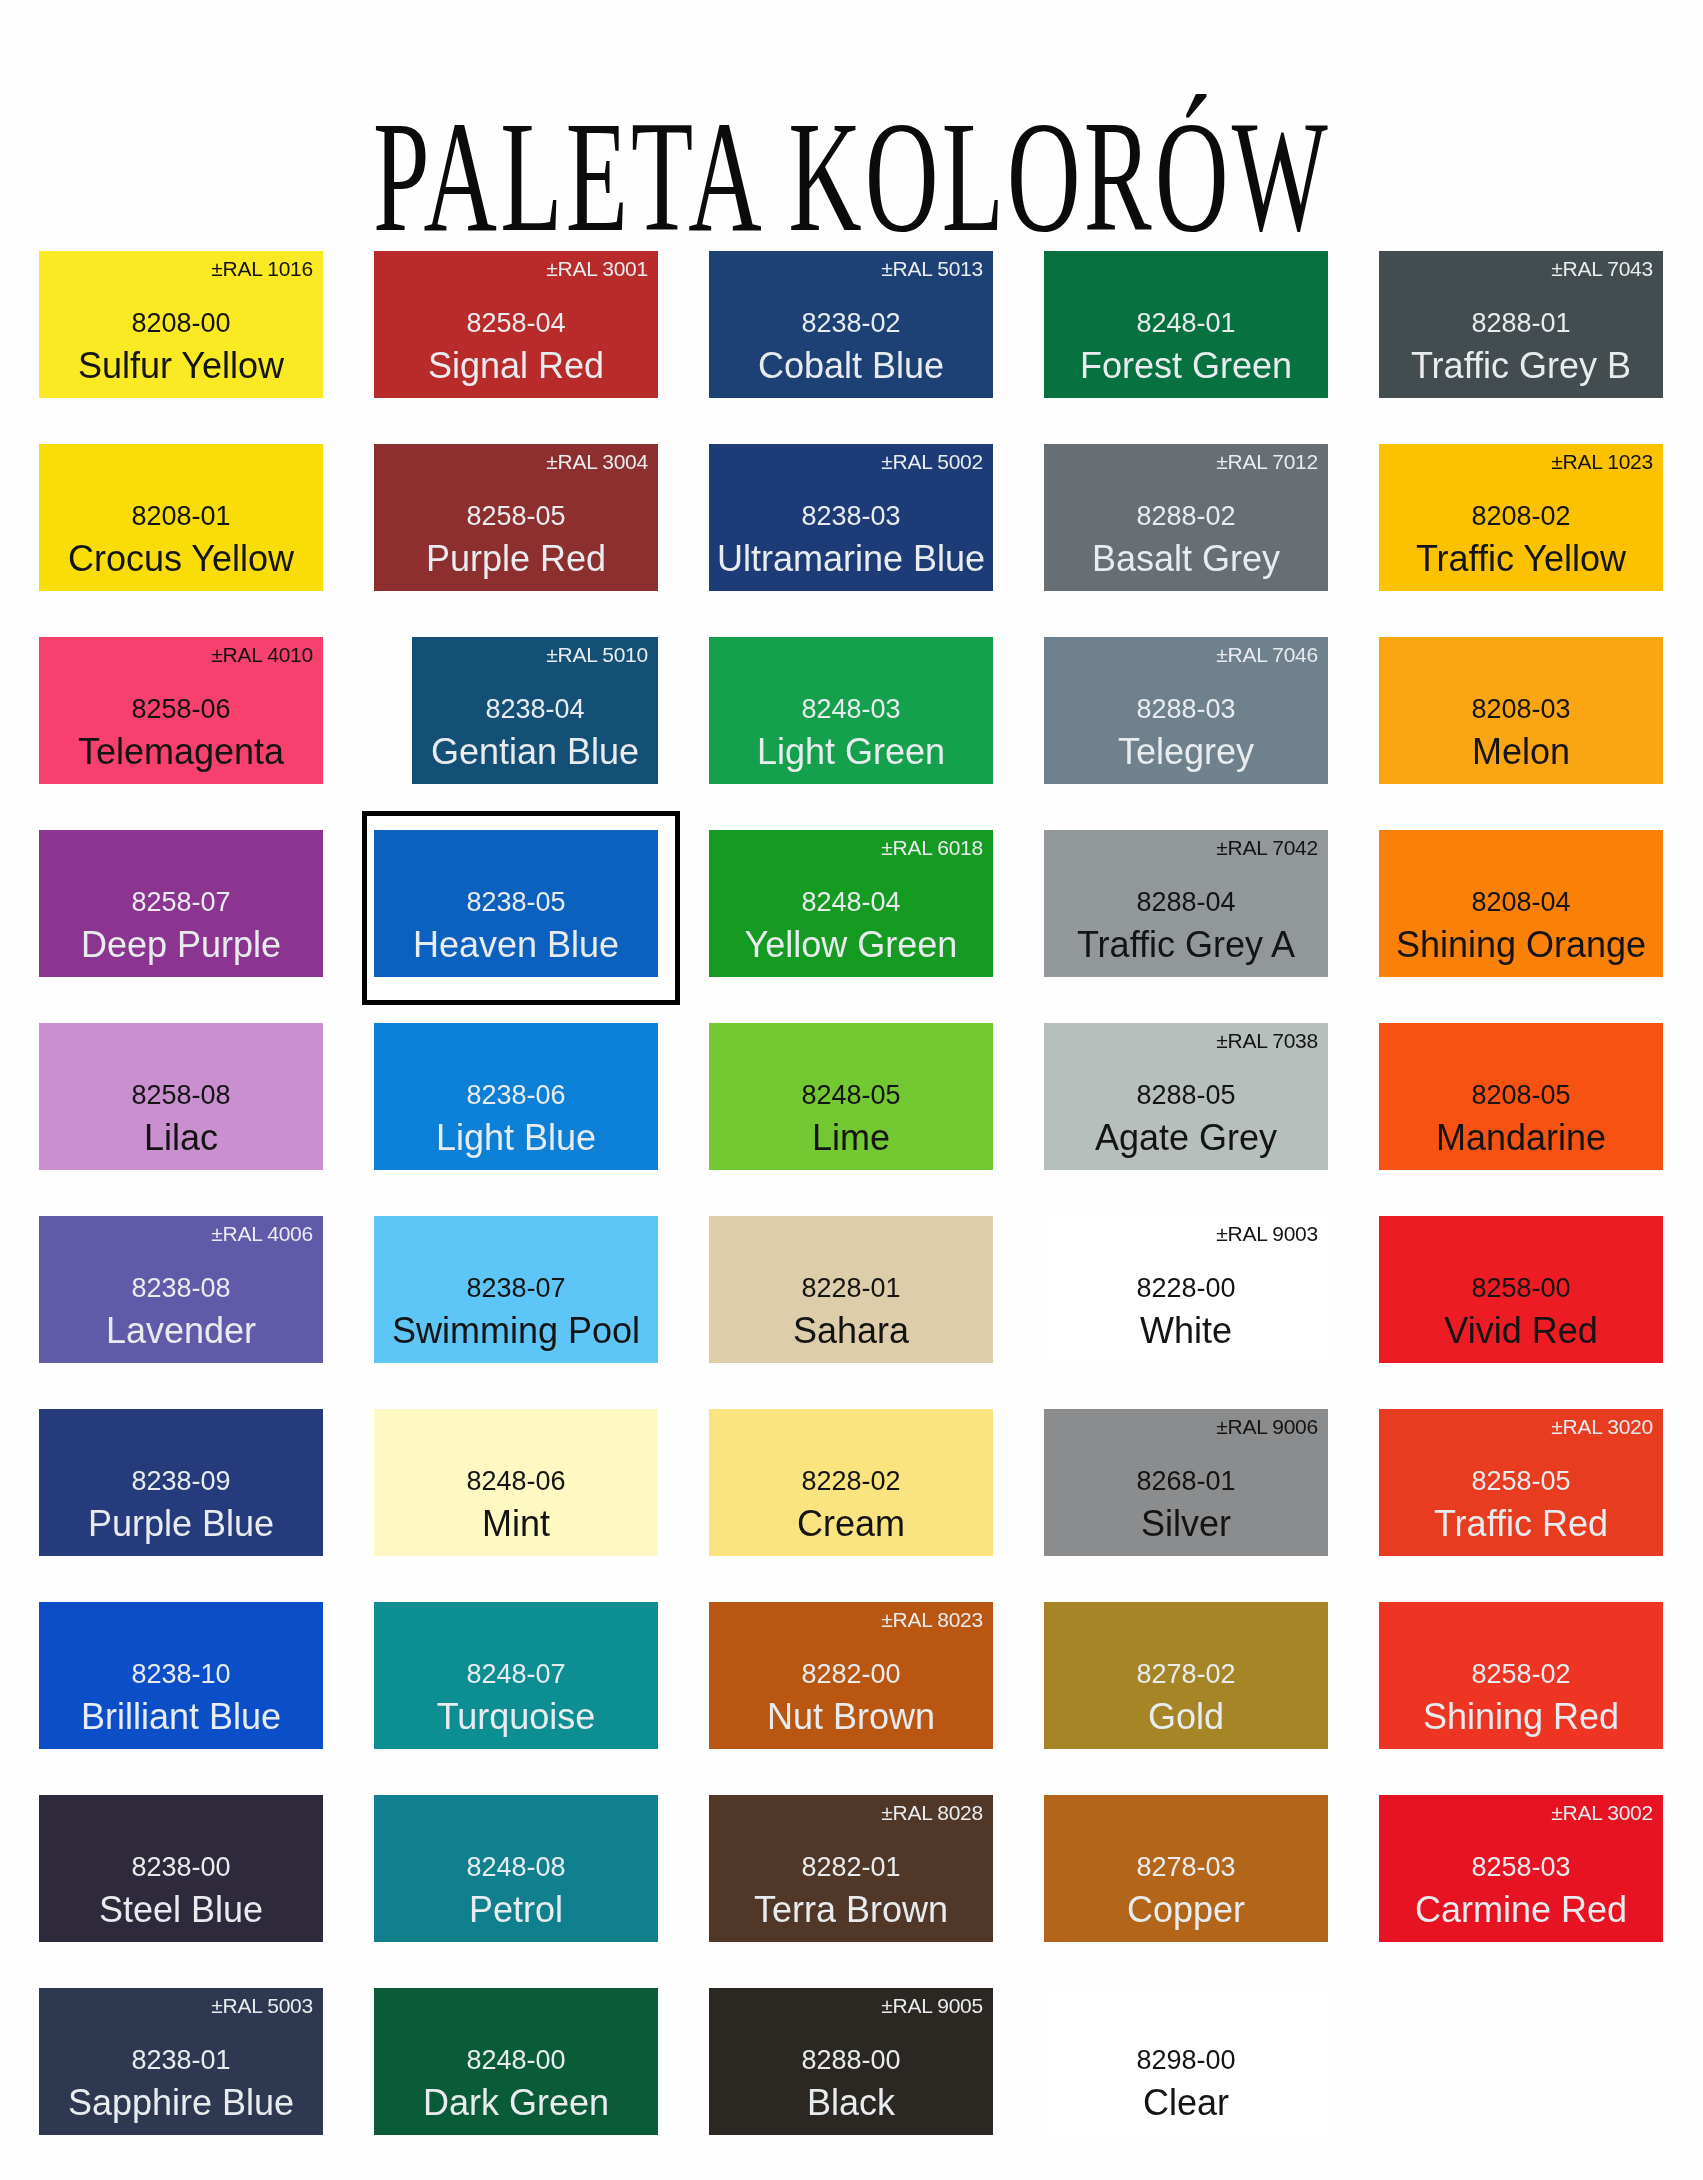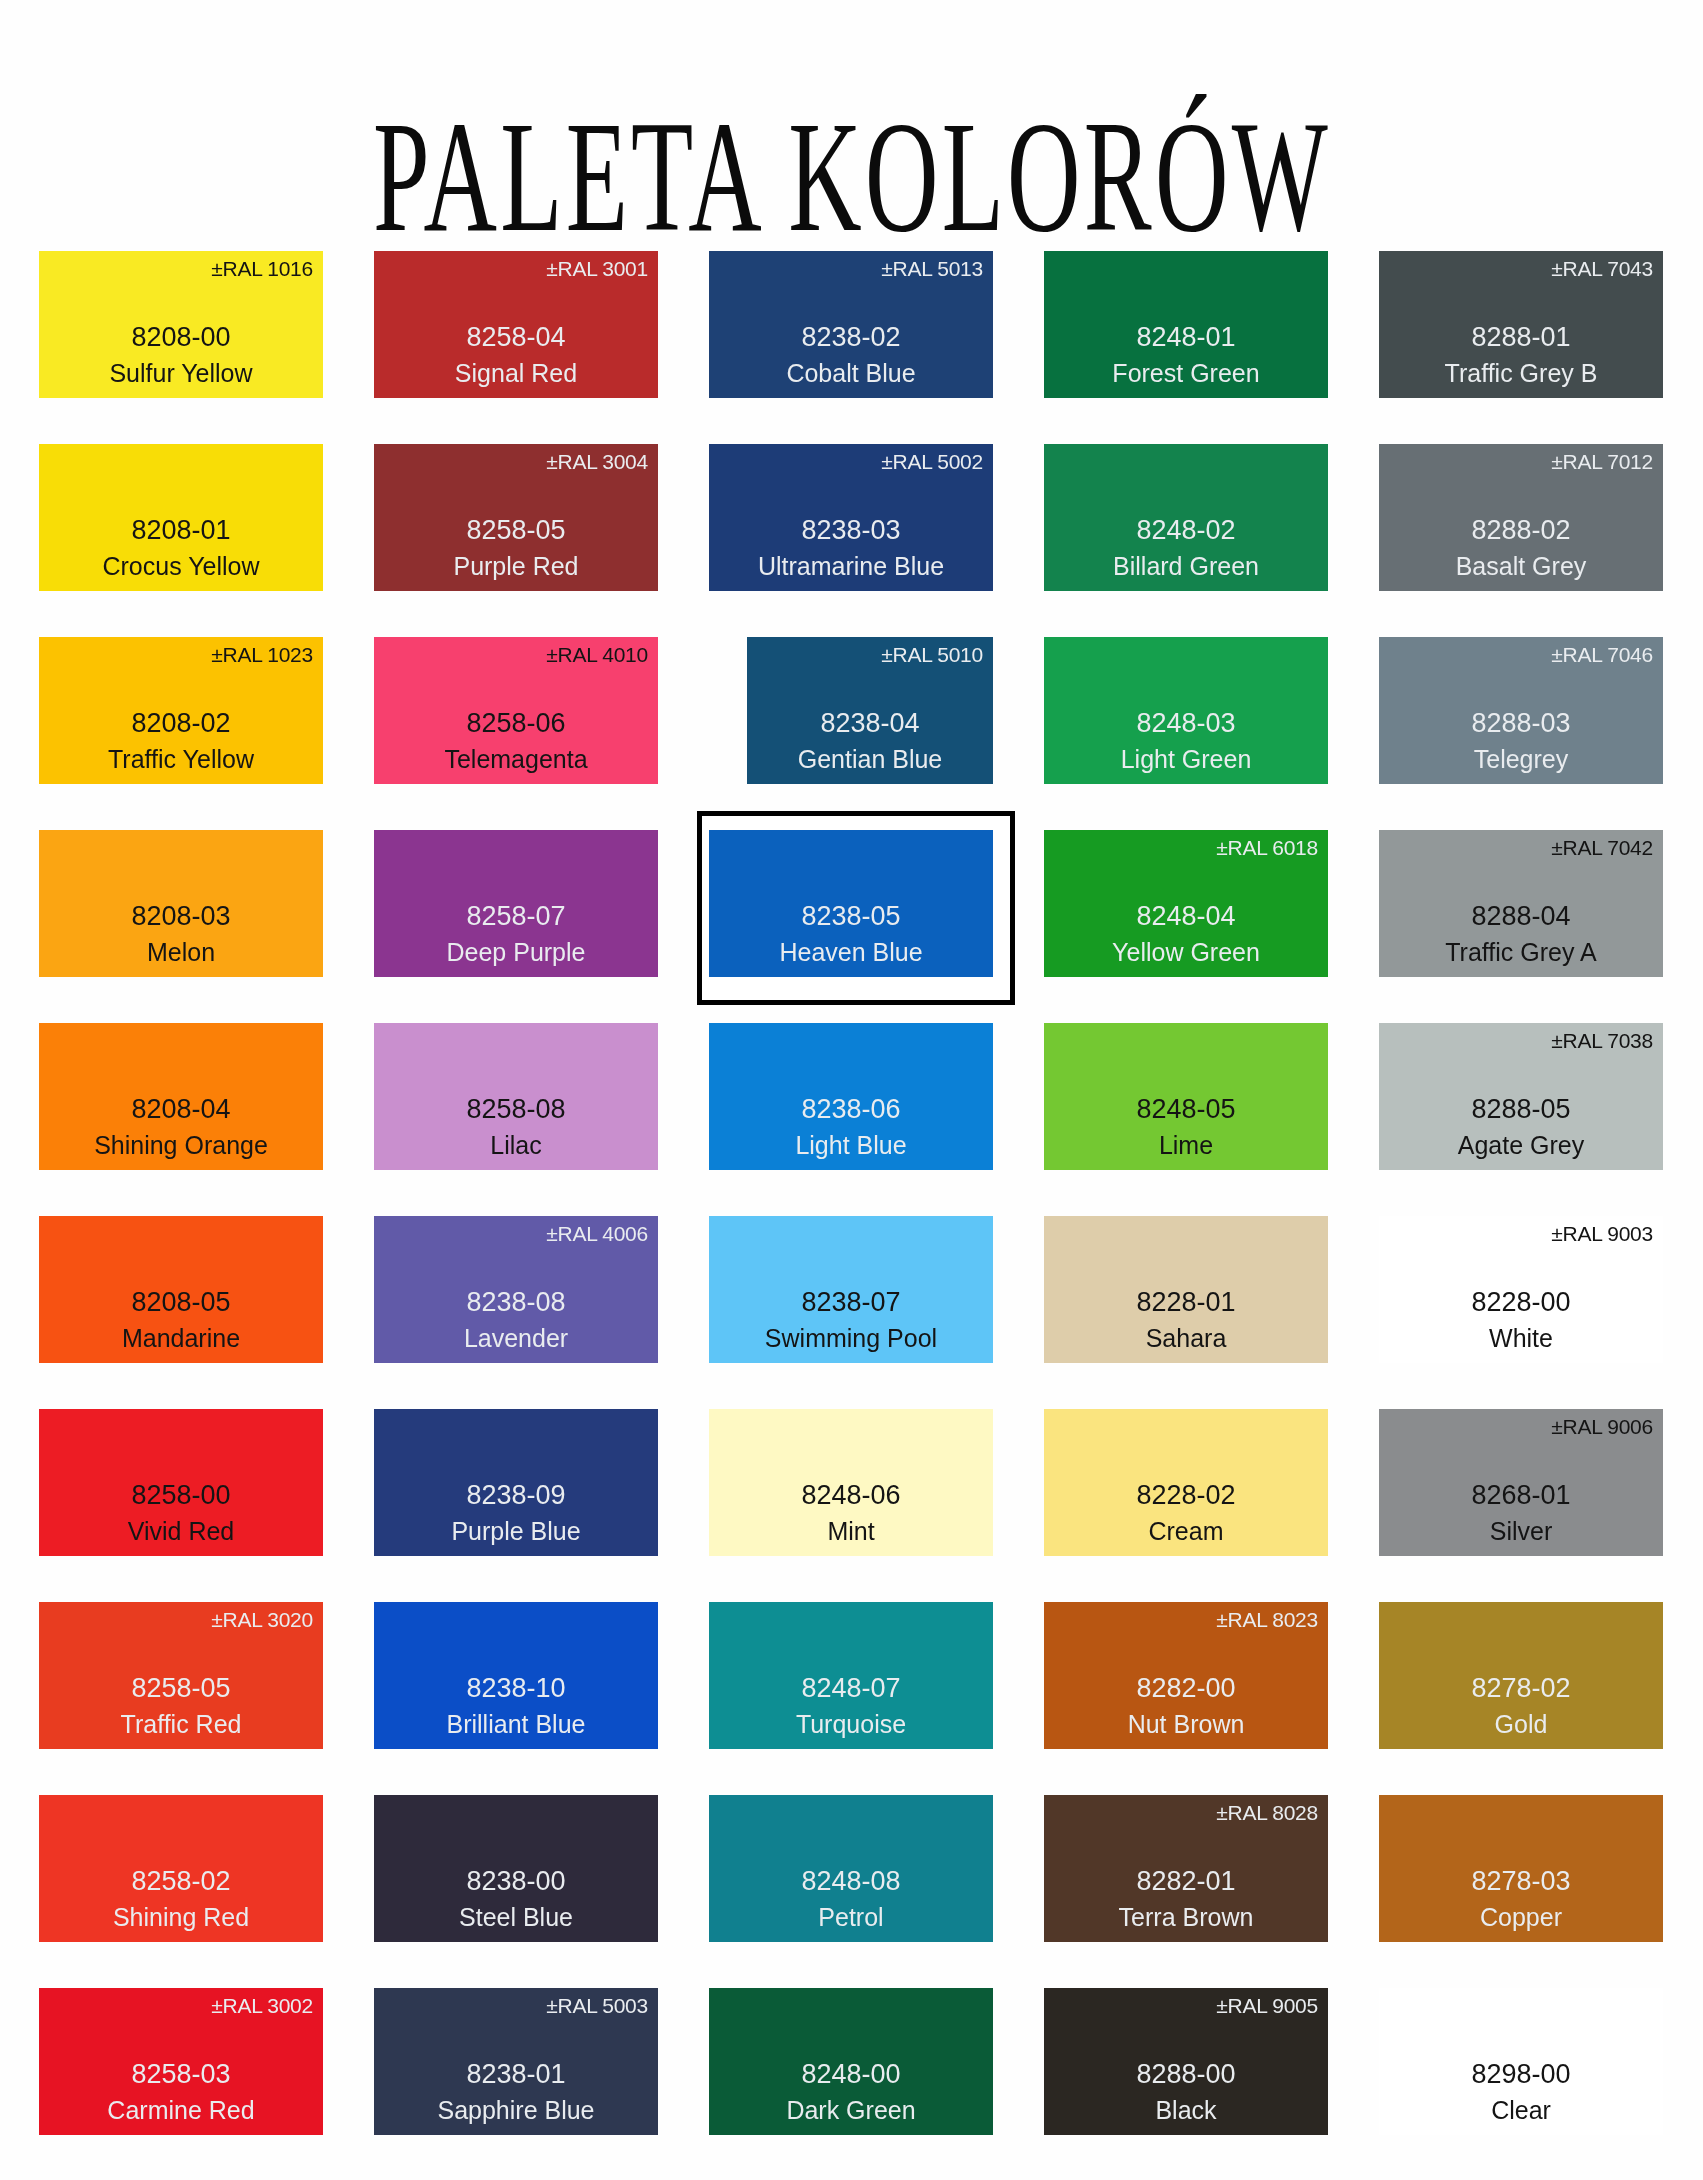--- a/index.html
+++ b/index.html
@@ -103,21 +103,21 @@
     bottom: 8.5px;
     text-align: center;
   }
   .code {
     font-size: 27px;
     line-height: 1.42;
     letter-spacing: 0px;
     font-weight: 400;
   }
   .cname {
-    font-size: 25px;
+    font-size: 36px;
     line-height: 1.32;
     letter-spacing: 0px;
     font-weight: 400;
     white-space: nowrap;
   }
 
   
   .t-light .ral, .t-light .code, .t-light .cname { color: #e9ecef; }
   .t-dark  .ral, .t-dark  .code, .t-dark  .cname { color: #141414; }
 </style>
@@ -195,28 +195,20 @@
       <div class="cell">
         <div class="swatch t-light" style="background: rgb(29, 60, 119);">
           <div class="ral">±RAL 5002</div>
           <div class="labels">
             <div class="code">8238-03</div>
             <div class="cname">Ultramarine Blue</div>
           </div>
         </div>
       </div>
       <div class="cell">
-        <div class="swatch t-light" style="background: rgb(19, 131, 77);">
-          <div class="labels">
-            <div class="code">8248-02</div>
-            <div class="cname">Billard Green</div>
-          </div>
-        </div>
-      </div>
-      <div class="cell">
         <div class="swatch t-light" style="background: rgb(103, 111, 116);">
           <div class="ral">±RAL 7012</div>
           <div class="labels">
             <div class="code">8288-02</div>
             <div class="cname">Basalt Grey</div>
           </div>
         </div>
       </div>
       <div class="cell">
         <div class="swatch t-dark" style="background: rgb(252, 194, 0);">

